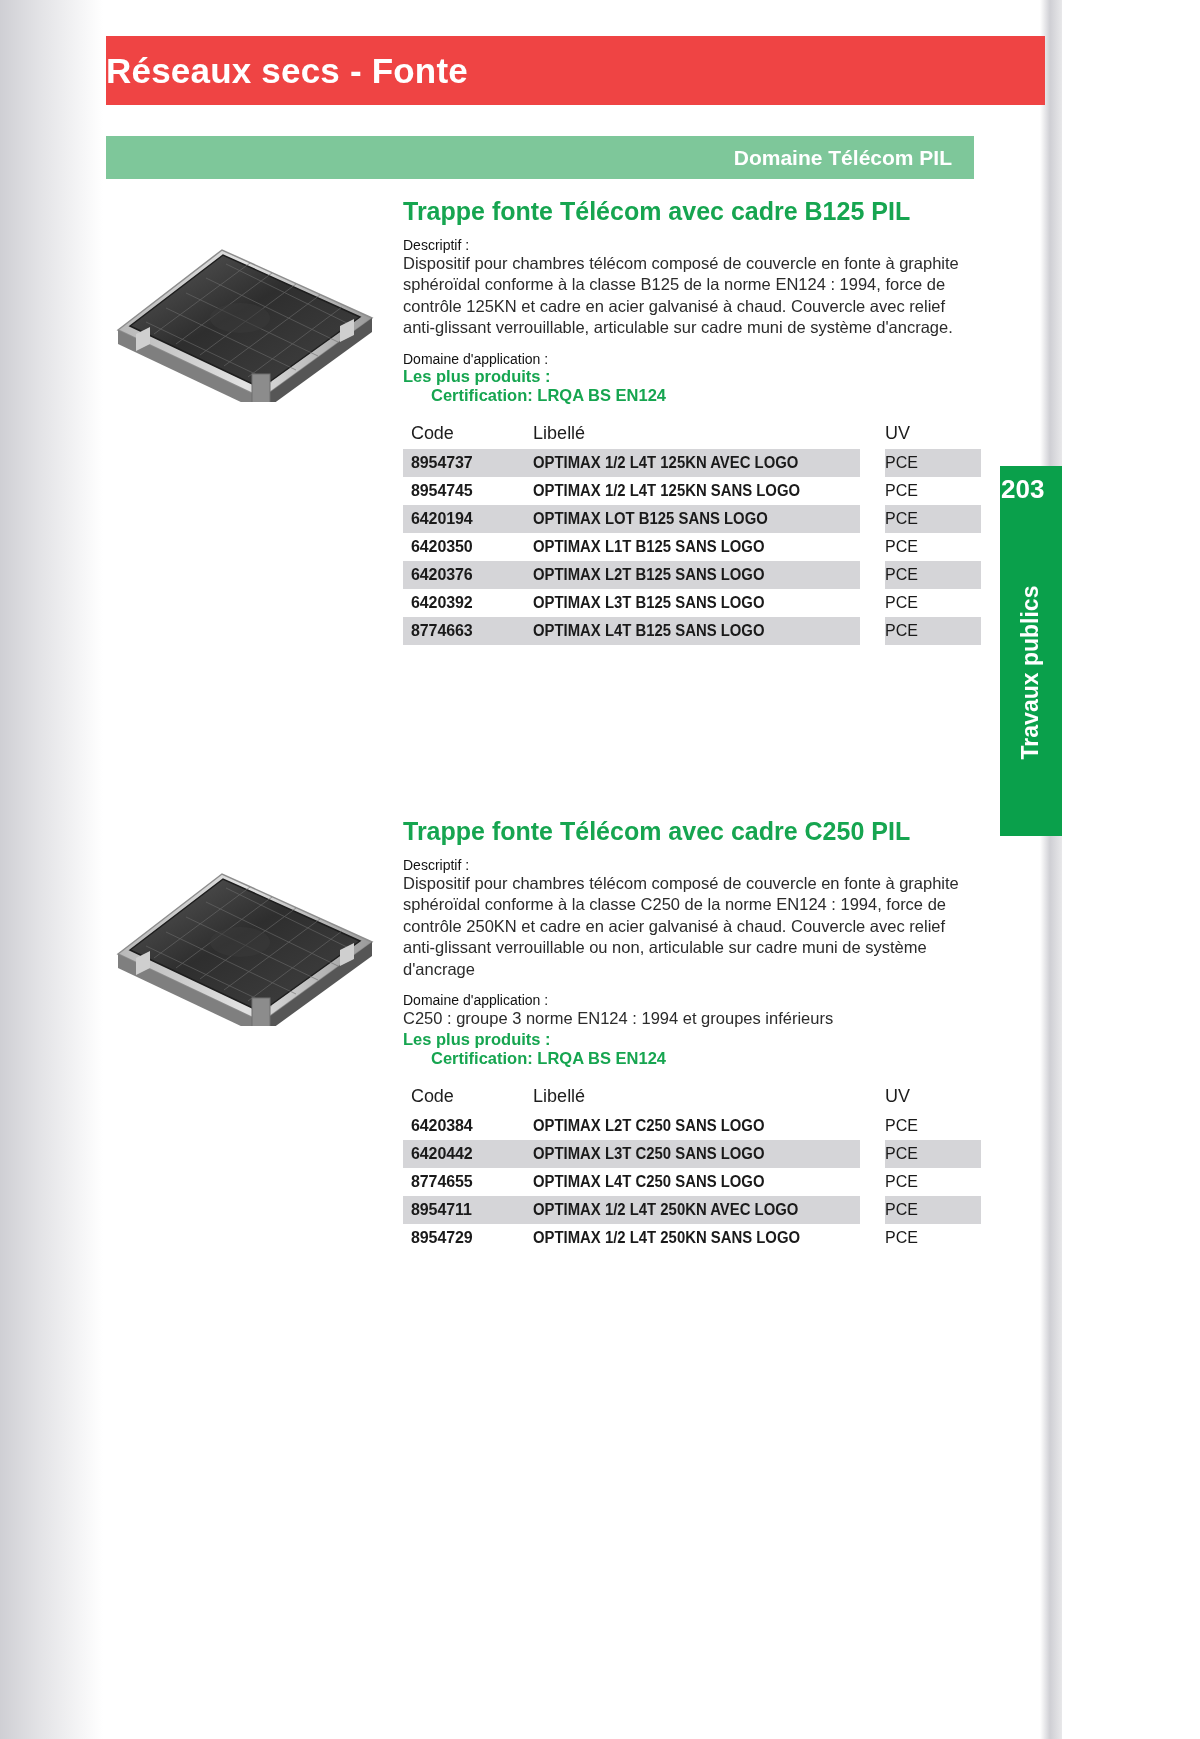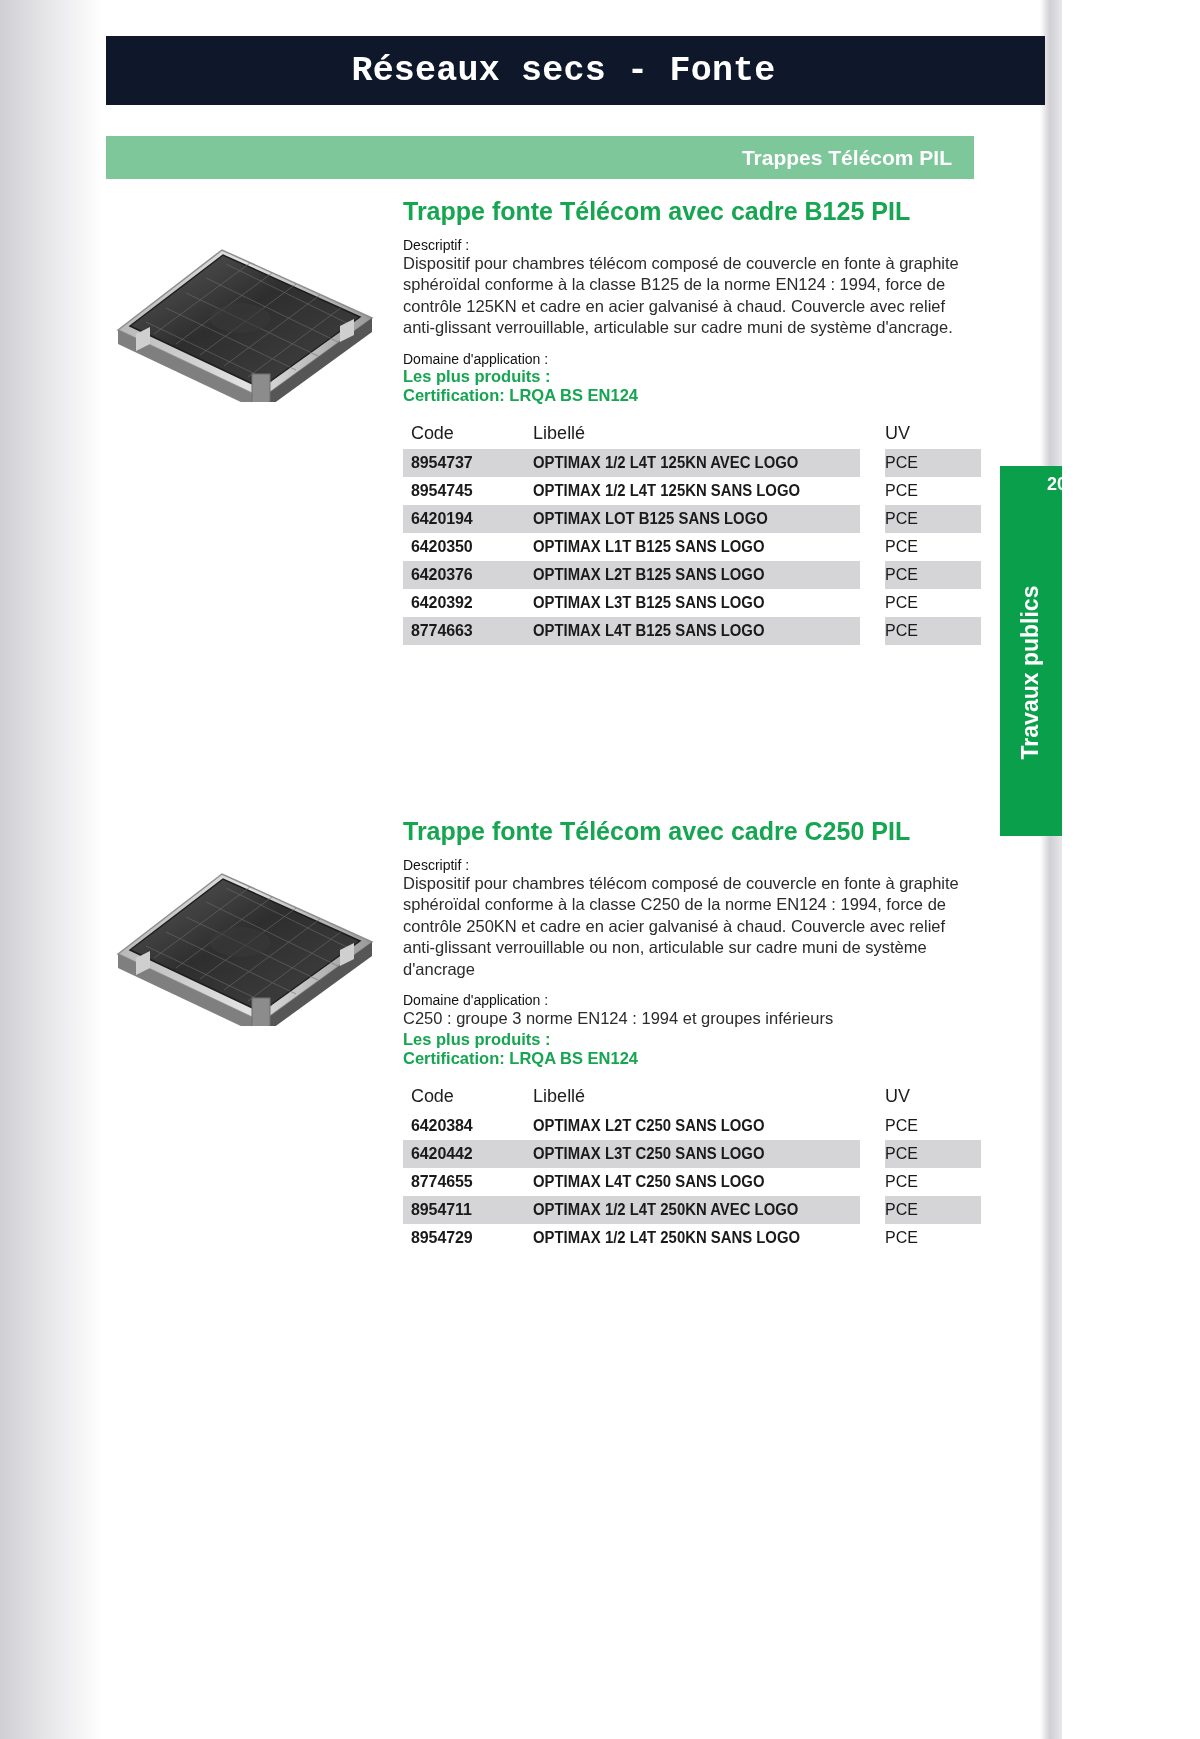--- a/index.html
+++ b/index.html
@@ -33,22 +33,22 @@
   .sheet {
     position: absolute; left: 103px; top: 0;
     width: 945px; height: 1739px;
     background: #ffffff;
   }
 
   
   .header-bar {
     position: absolute; left: 106px; top: 36px;
     width: 939px; height: 69px;
-    background: #0f172a;
-    display: flex; align-items: center; justify-content: center; font-family: Liberation Mono, monospace;
+    background: #ef4444;
+    display: flex; align-items: center; justify-content: flex-start;
   }
   .header-title {
     color: #ffffff;
     font-size: 35px;
     font-weight: bold;
     letter-spacing: 0.2px;
     padding-right: 24px;
     white-space: nowrap;
   }
   .subheader-bar {
@@ -68,23 +68,23 @@
   
   .side-tab {
     position: absolute; left: 1000px; top: 466px;
     width: 62px; height: 370px;
     background: #0aa04b;
   }
   .side-tab-num {
     position: absolute; left: 1001px; top: 474px;
     width: 76px;
     color: #ffffff;
-    font-size: 18px;
-    font-weight: bold;
-    text-align: right;
+    font-size: 26px;
+    font-weight: bold;
+    text-align: left;
   }
   .side-tab-label {
     position: absolute; left: 1000px; top: 512px;
     width: 62px; height: 320px;
     display: flex; align-items: center; justify-content: center;
   }
   .side-tab-label span {
     color: #ffffff;
     font-size: 23px;
     font-weight: bold;
@@ -116,20 +116,21 @@
   .plus-title {
     color: #16a550;
     font-size: 16.5px;
     font-weight: bold;
     margin-top: 0;
   }
   .plus-text {
     color: #16a550;
     font-size: 16.5px;
     font-weight: bold;
+    margin-left: 28px;
   }
 
   
   table.ptable {
     border-collapse: collapse;
     width: 578px;
     margin-top: 16px;
   }
   table.ptable th {
     text-align: left;
@@ -164,21 +165,21 @@
 
   <div class="gutter-left"></div>
   <div class="gutter-left-inner"></div>
   <div class="sheet"></div>
   <div class="gutter-right-shade"></div>
 
   <div class="header-bar">
     <div class="header-title">Réseaux secs  -  Fonte</div>
   </div>
   <div class="subheader-bar">
-    <div class="subheader-title">Trappes Télécom PIL</div>
+    <div class="subheader-title">Domaine Télécom PIL</div>
   </div>
 
   <div class="side-tab"></div>
   <div class="side-tab-num">203</div>
   <div class="side-tab-label">
     <span>Travaux publics</span>
   </div>
 
   <div class="photo" style="left:110px; top:222px;">
     <svg width="270" height="180" viewBox="0 0 270 180">

